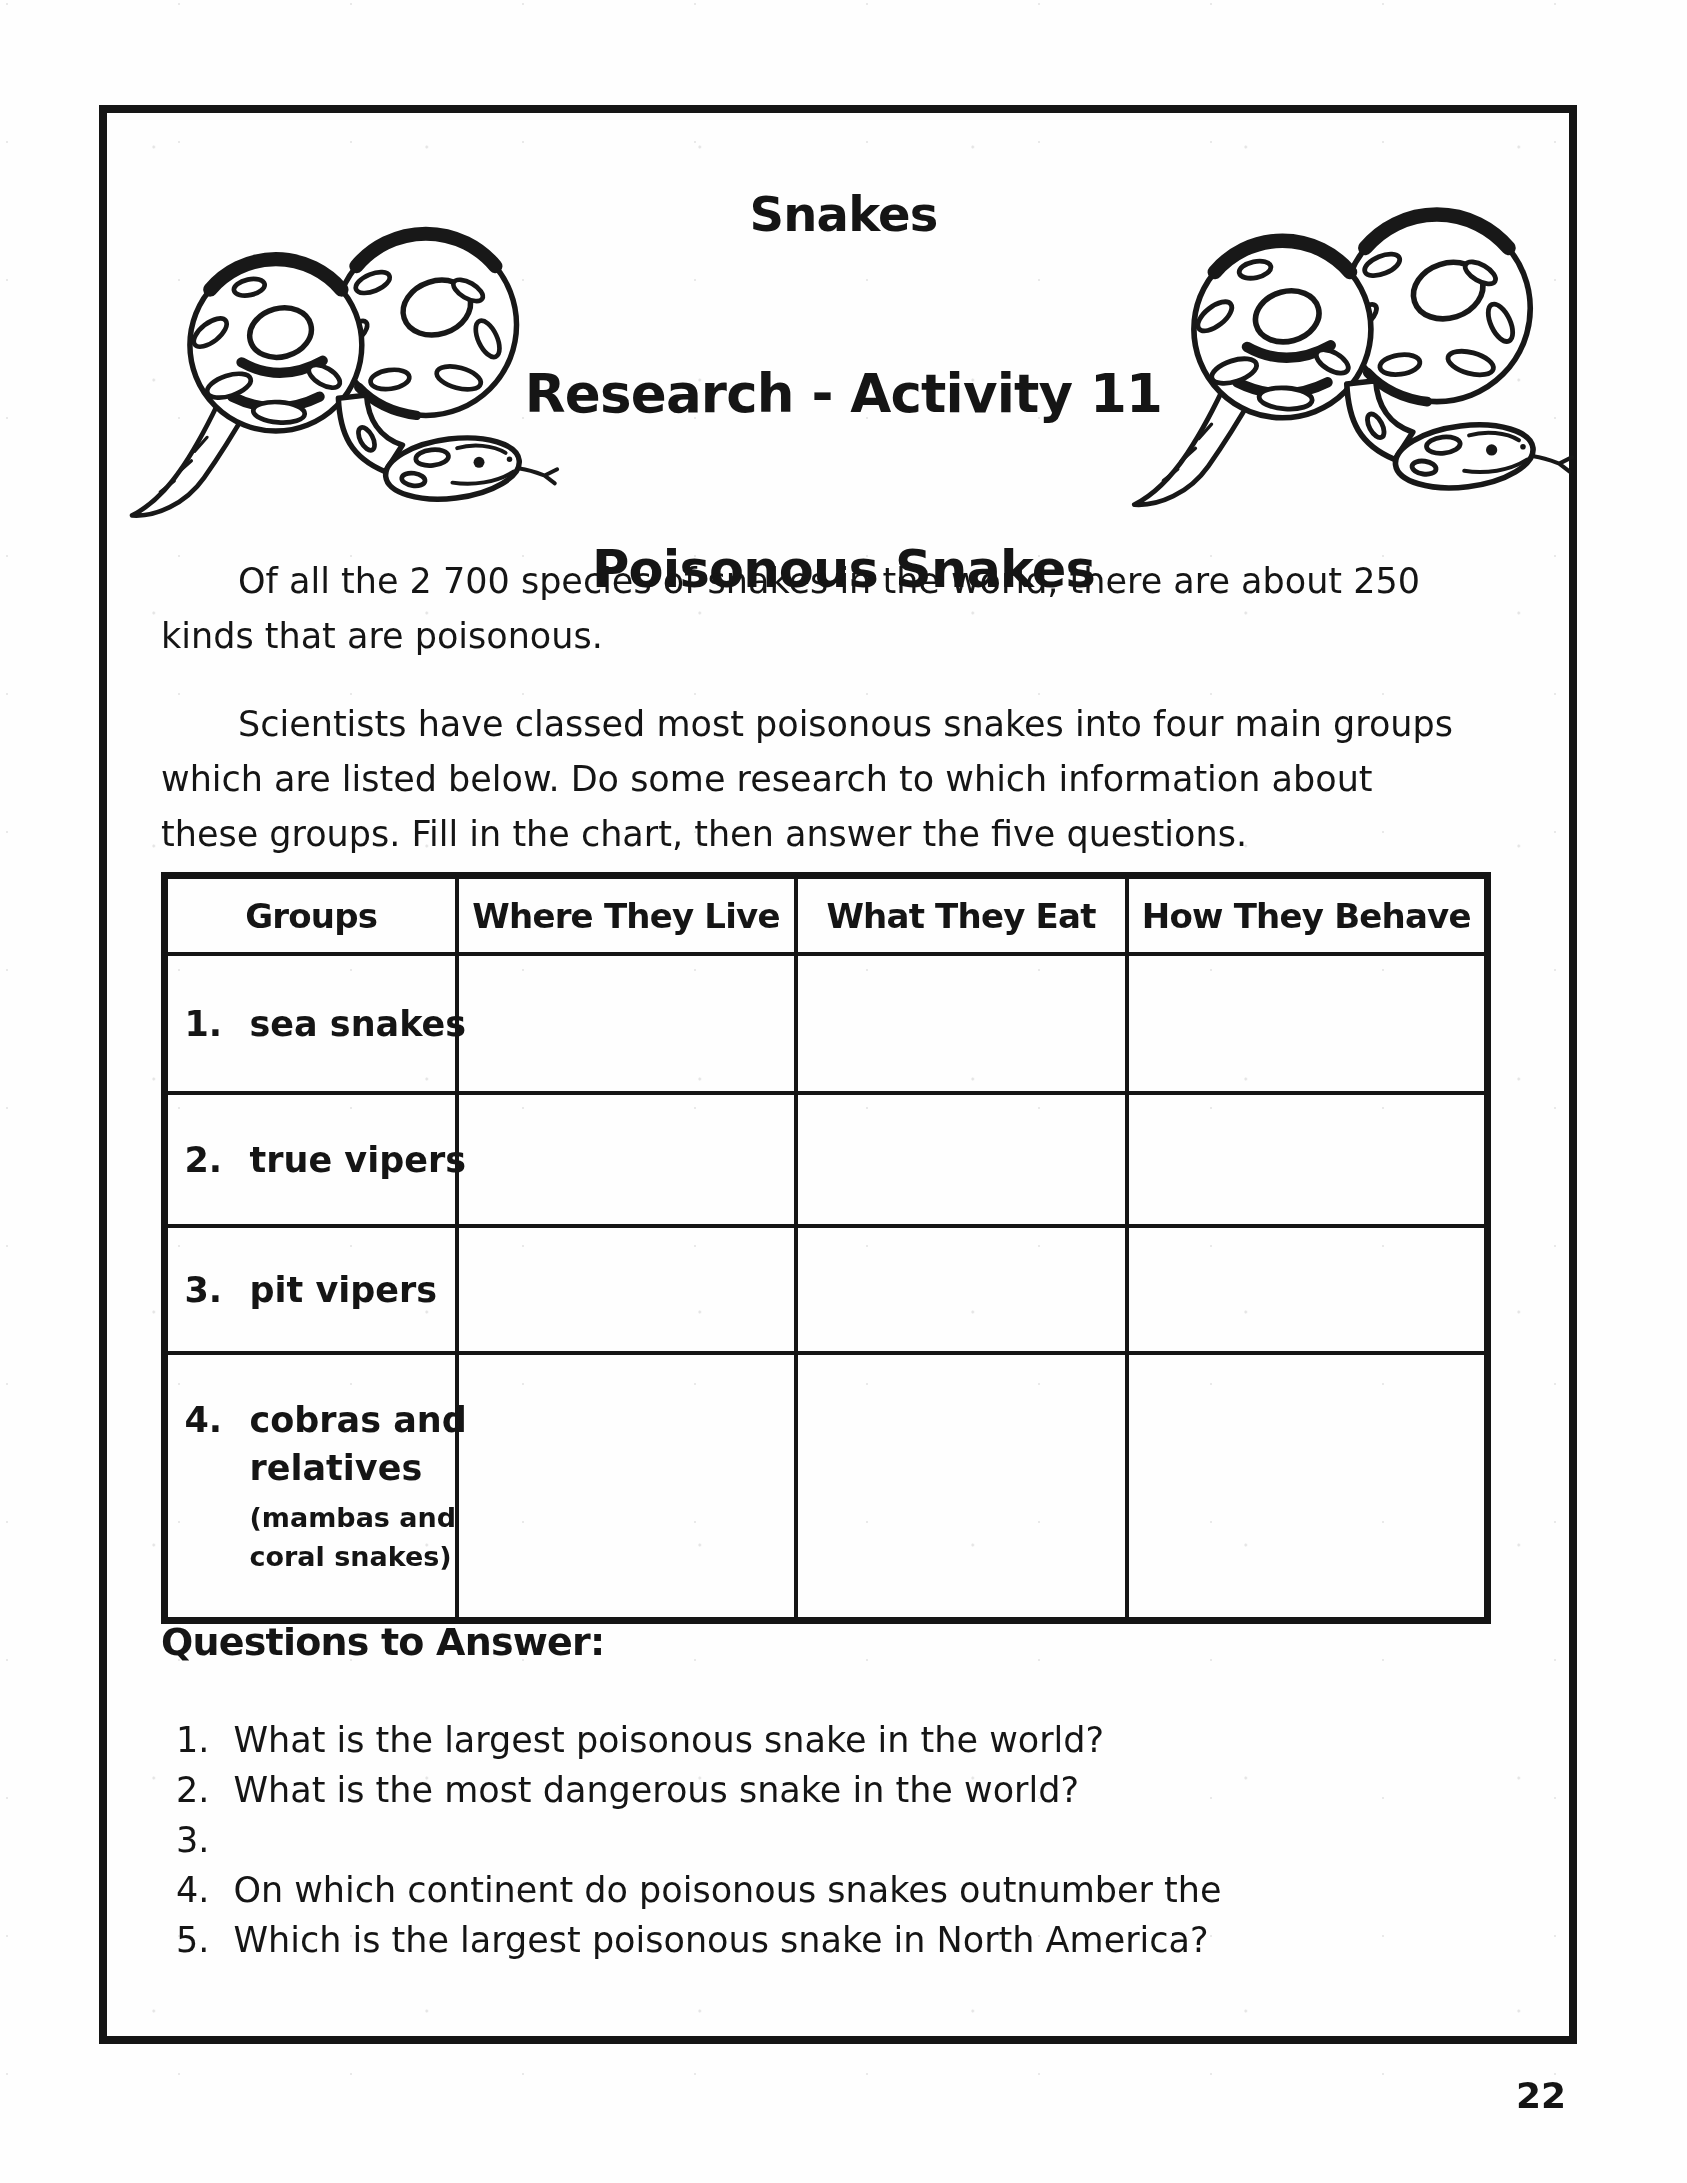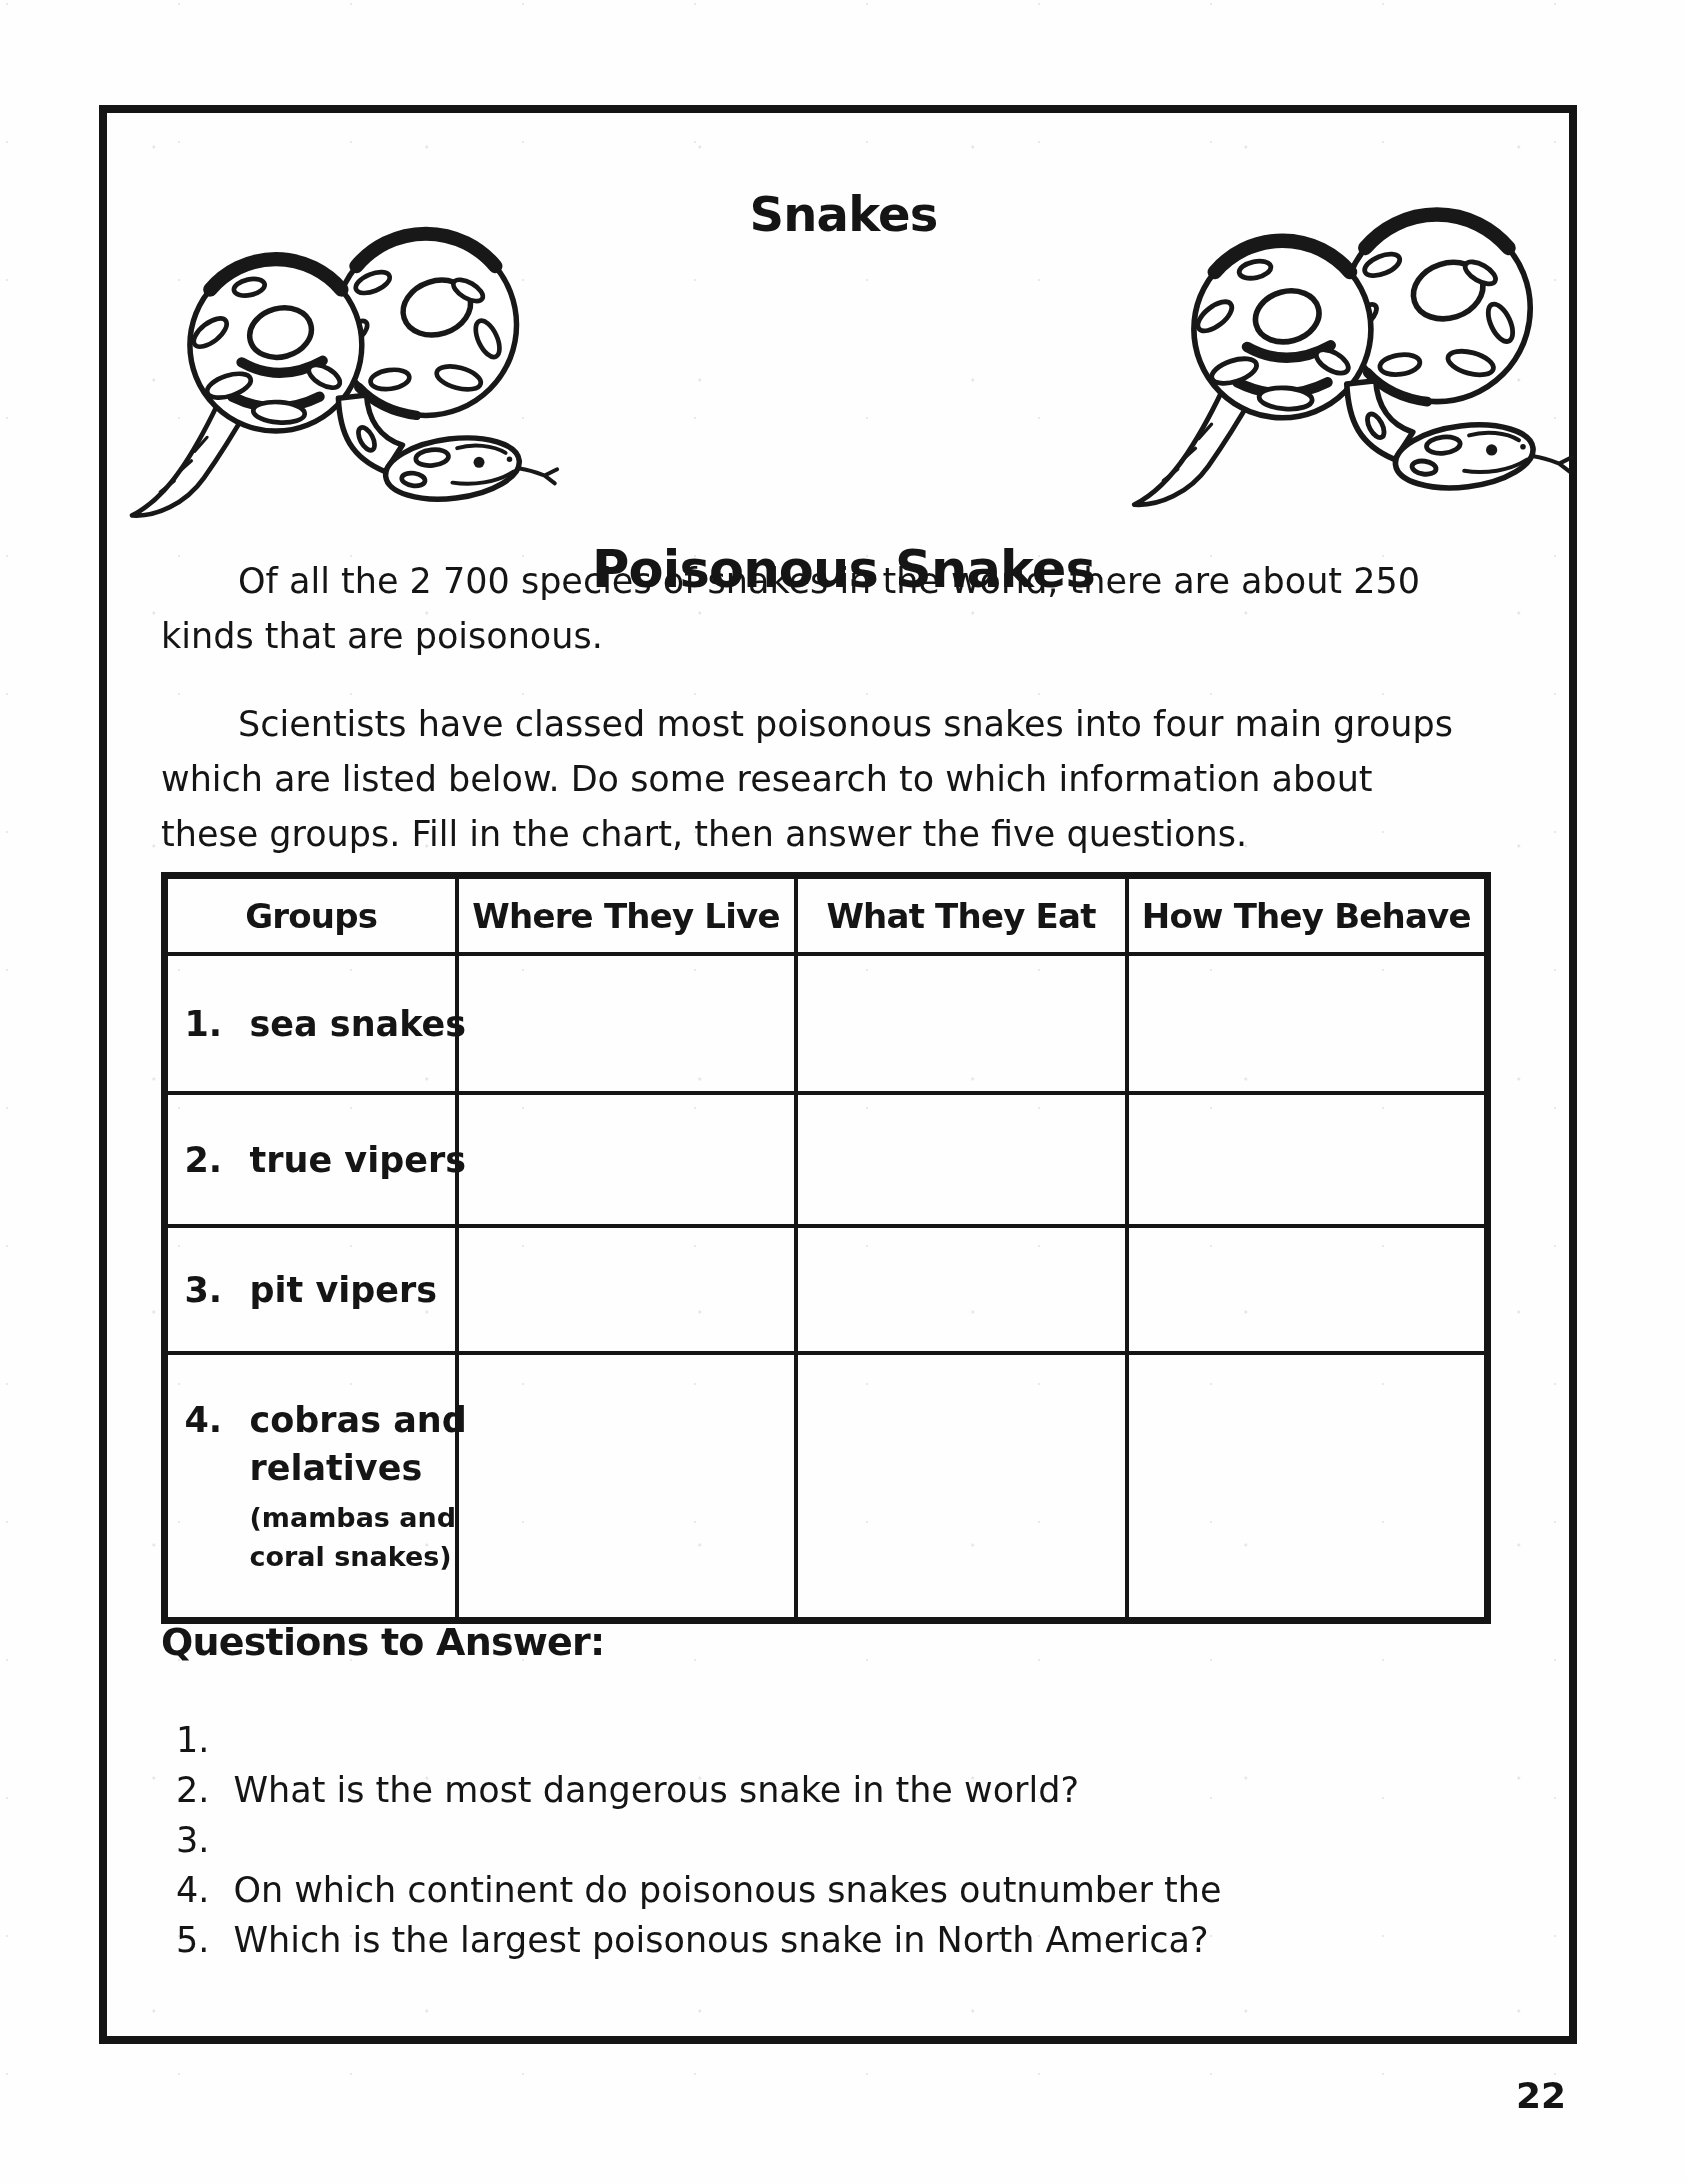--- a/index.html
+++ b/index.html
@@ -127,20 +127,21 @@
       </g>
     </defs>
     <use href="#snakeArt"></use>
   </svg>
 
   <svg class="snake snake-right" viewBox="0 0 580 430" aria-hidden="true">
     <use href="#snakeArt"></use>
   </svg>
 
   <div class="title t1">Snakes</div>
+  <div class="title t2">Research - Activity 11</div>
   <div class="title t3">Poisonous Snakes</div>
 
   <div class="para p1">
     <div class="line indent">Of all the 2 700 species of snakes in the world, there are about 250</div>
     <div class="line">kinds that are poisonous.</div>
   </div>
   <div class="para p2">
     <div class="line indent">Scientists have classed most poisonous snakes into four main groups</div>
     <div class="line">which are listed below. Do some research to which information about</div>
     <div class="line">these groups. Fill in the chart, then answer the five questions.</div>
@@ -209,20 +210,23 @@
       <td></td>
       <td></td>
     </tr>
   </tbody>
     </table>
 
   <div class="q-heading">Questions to Answer:</div>
   <div class="q-list">
     <div class="q-item">
       <span class="q-num">1.</span>
+      <span class="q-text">
+        <span class="q-line">What is the largest poisonous snake in the world?</span>
+      </span>
     </div>
     <div class="q-item">
       <span class="q-num">2.</span>
       <span class="q-text">
         <span class="q-line">What is the most dangerous snake in the world?</span>
       </span>
     </div>
     <div class="q-item">
       <span class="q-num">3.</span>
     </div>

